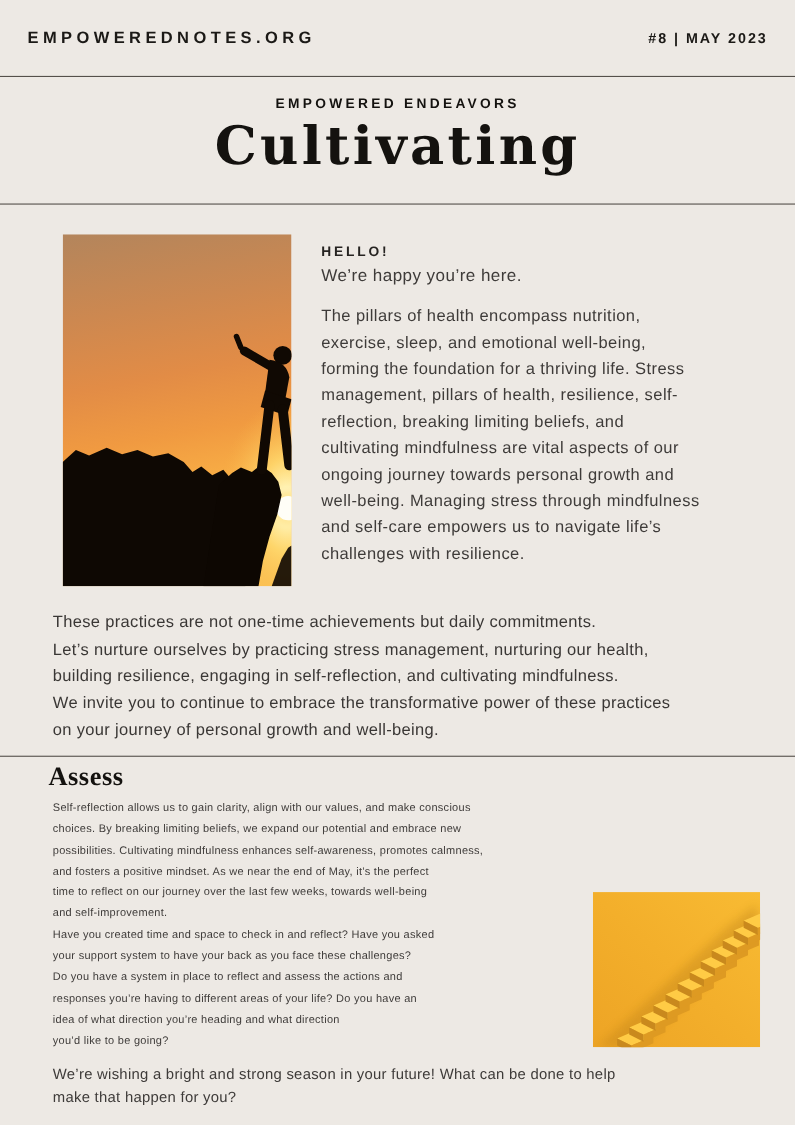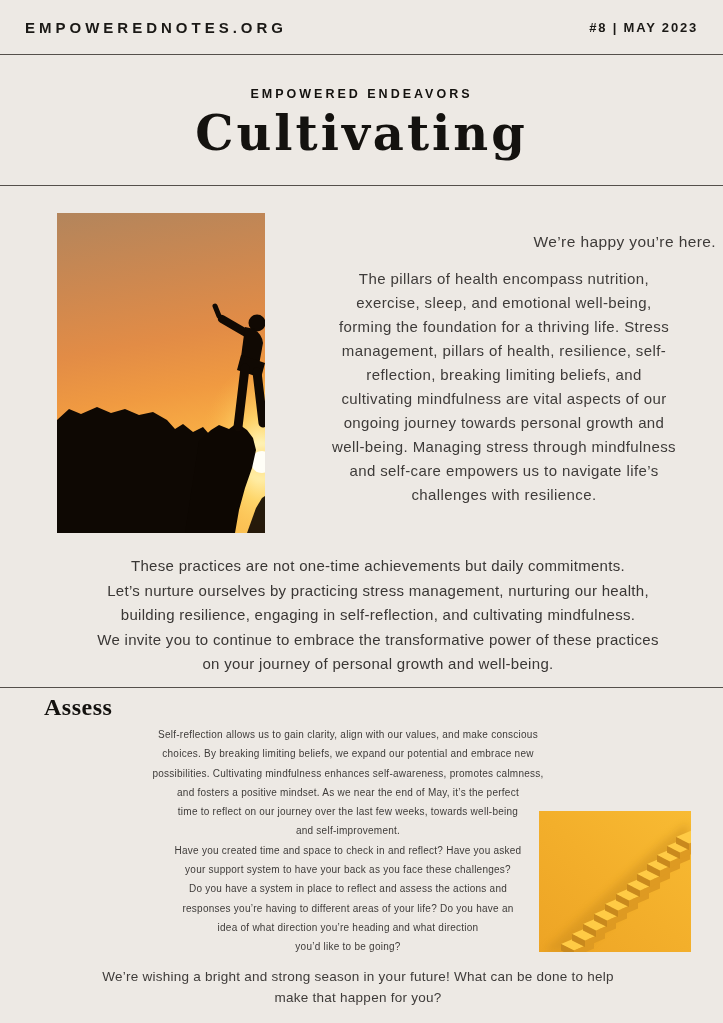--- a/index.html
+++ b/index.html
@@ -4,25 +4,25 @@
 <style>
   html,body{margin:0;padding:0;}
   .page{
     position:relative;
     width:723px;height:1023px;
     background:#EDE9E4;
     font-family:"Liberation Sans",sans-serif;
     color:#3E3B39;
     overflow:hidden;
   }
-  .prelines{white-space:pre-line;margin:0;text-align:center;}
+  .prelines{white-space:pre-line;margin:0;}
 
   
   .topbar{
-    position:absolute;top:0;left:0;right:0;height:55px;
+    position:absolute;top:0;left:0;right:0;height:70px;
     display:flex;align-items:center;justify-content:space-between;
     padding:0 25px;box-sizing:border-box;
     border-bottom:1px solid #55504B;
   }
   .wordmark{
     font-size:15px;font-weight:bold;letter-spacing:4px;color:#1B1916;
   }
   .issue{
     font-size:13px;font-weight:bold;letter-spacing:1.8px;color:#1B1916;
   }
@@ -56,21 +56,21 @@
   .update-heading{
     font-family:"DejaVu Serif",serif;
     font-size:26px;font-weight:600;letter-spacing:0.2px;
     color:#211D1A;margin:0;line-height:32px;
   }
   .hello{
     margin-top:12px;
     font-size:12.5px;font-weight:bold;letter-spacing:2.6px;color:#262321;
   }
   .welcome{
-    margin-top:22px;font-size:15.5px;line-height:20px;letter-spacing:0.4px;text-align:right;
+    margin-top:5px;font-size:15.5px;line-height:20px;letter-spacing:0.4px;
   }
   .update-body{
     margin-top:15px;
     font-size:15px;line-height:24px;letter-spacing:0.4px;
   }
 
   
   .commitment{
     position:absolute;left:48px;top:554px;width:660px;
     font-size:15px;line-height:24.5px;letter-spacing:0.3px;
@@ -155,20 +155,21 @@
         <path d="M162,103 L158,93" stroke-width="5" stroke-linecap="round" fill="none"></path>
         <path d="M188,114 q16,2 18,16 l-4,22 -18,-8 z" stroke="none"></path>
         <path d="M184,142 l24,8 -4,15 -24,-8 z" stroke="none"></path>
         <path d="M188,155 L181,214" stroke-width="9" stroke-linecap="round" fill="none"></path>
         <path d="M200,159 L206,210" stroke-width="9" stroke-linecap="round" fill="none"></path>
       </g>
     </svg>
   </div>
 
   <div class="update-col">
+    <div class="hello">HELLO!</div>
     <div class="welcome">We’re happy you’re here.</div>
     <p class="update-body prelines">The pillars of health encompass nutrition,
 exercise, sleep, and emotional well-being,
 forming the foundation for a thriving life. Stress
 management, pillars of health, resilience, self-
 reflection, breaking limiting beliefs, and
 cultivating mindfulness are vital aspects of our
 ongoing journey towards personal growth and
 well-being. Managing stress through mindfulness
 and self-care empowers us to navigate life’s

